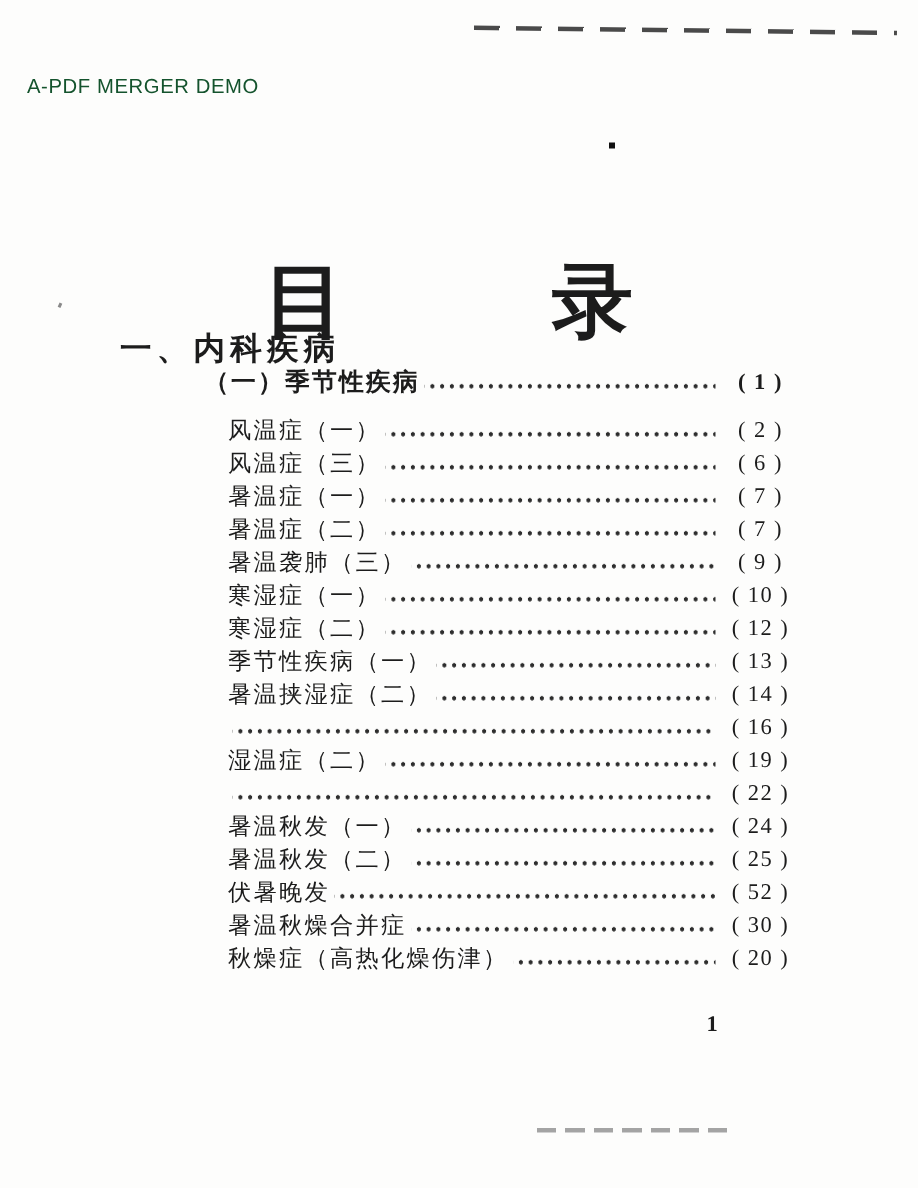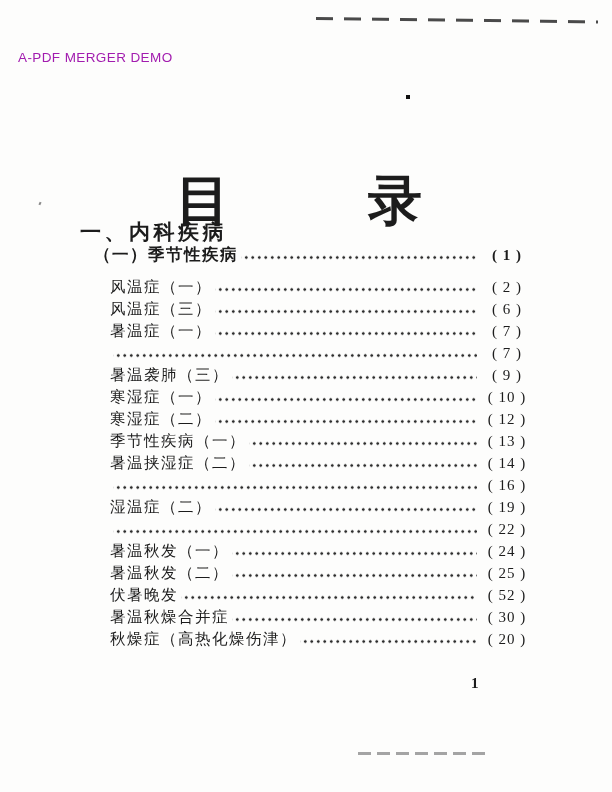--- a/index.html
+++ b/index.html
@@ -4,40 +4,40 @@
 <style>
   html,body{margin:0;padding:0;background:#888;}
   .page{
     position:relative;width:612px;height:792px;margin:0 auto;
     background:#fdfdfc;overflow:hidden;
     font-family:"Liberation Serif","DejaVu Serif",serif;color:#1c1c1c;
   }
   .watermark{
     position:absolute;left:18px;top:50px;
     font-family:"Liberation Sans","DejaVu Sans",sans-serif;
-    font-size:13.5px;letter-spacing:.4px;color:#a21caf;white-space:nowrap;
+    font-size:13.5px;letter-spacing:.4px;color:#14532d;white-space:nowrap;
   }
   .top-dash{
     position:absolute;left:316px;top:17px;width:282px;height:3px;
     background-image:repeating-linear-gradient(to right,#4a4a4a 0 17px,rgba(0,0,0,0) 17px 28px);
     transform:rotate(0.7deg);transform-origin:left center;
   }
   .speck{position:absolute;background:#101010;}
   .speck.s1{left:406px;top:95px;width:4px;height:4px;}
   .speck.s2{left:39px;top:202px;width:2px;height:3px;background:#8a8a8a;transform:rotate(25deg);}
   .doc-title{
     position:absolute;left:0;right:4px;top:129px;text-align:center;
     font-size:54px;font-weight:bold;letter-spacing:10px;white-space:pre;
   }
   .section-heading{
     position:absolute;left:80px;top:201px;
     font-size:21px;font-weight:bold;letter-spacing:3.5px;white-space:nowrap;
   }
   .toc{position:absolute;left:94px;top:243px;width:440px;}
-  .row{display:flex;align-items:center;height:22px;}
+  .row{display:flex;align-items:center;height:22px;margin-left:42px;}
   .row.sub{font-weight:bold;font-size:16.5px;height:24px;margin-bottom:9px;}
   .row.entry{font-size:15.5px;padding-left:16px;}
   .etitle{white-space:nowrap;letter-spacing:1.5px;}
   .leader{
     flex:1;height:100%;margin:0 3px;min-width:10px;
     background-image:radial-gradient(circle,#2d2d2d 1.15px,rgba(0,0,0,0) 1.55px);
     background-size:6.5px 6.5px;background-repeat:repeat-x;background-position:2px 62%;
   }
   .epage{
     width:54px;flex:0 0 54px;text-align:center;white-space:nowrap;
@@ -88,20 +88,21 @@
       <span class="epage">( 6 )</span>
     </div>
 
     <div class="row entry">
       <span class="etitle">暑温症（一）</span>
       <span class="leader"></span>
       <span class="epage">( 7 )</span>
     </div>
 
     <div class="row entry">
+      <span class="etitle">暑温症（二）</span>
       <span class="leader"></span>
       <span class="epage">( 7 )</span>
     </div>
 
     <div class="row entry">
       <span class="etitle">暑温袭肺（三）</span>
       <span class="leader"></span>
       <span class="epage">( 9 )</span>
     </div>
 

